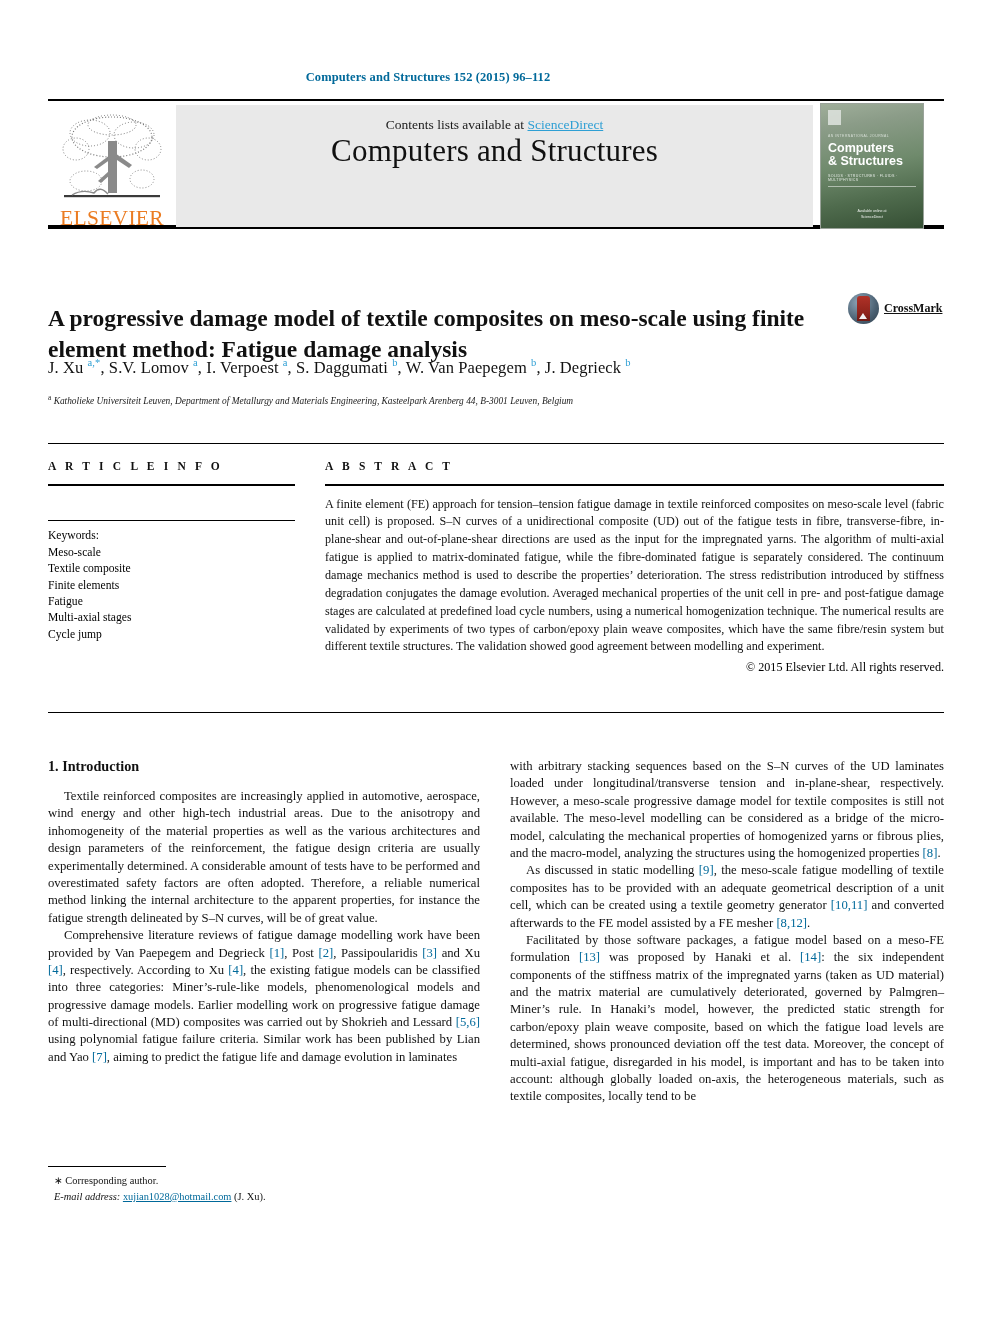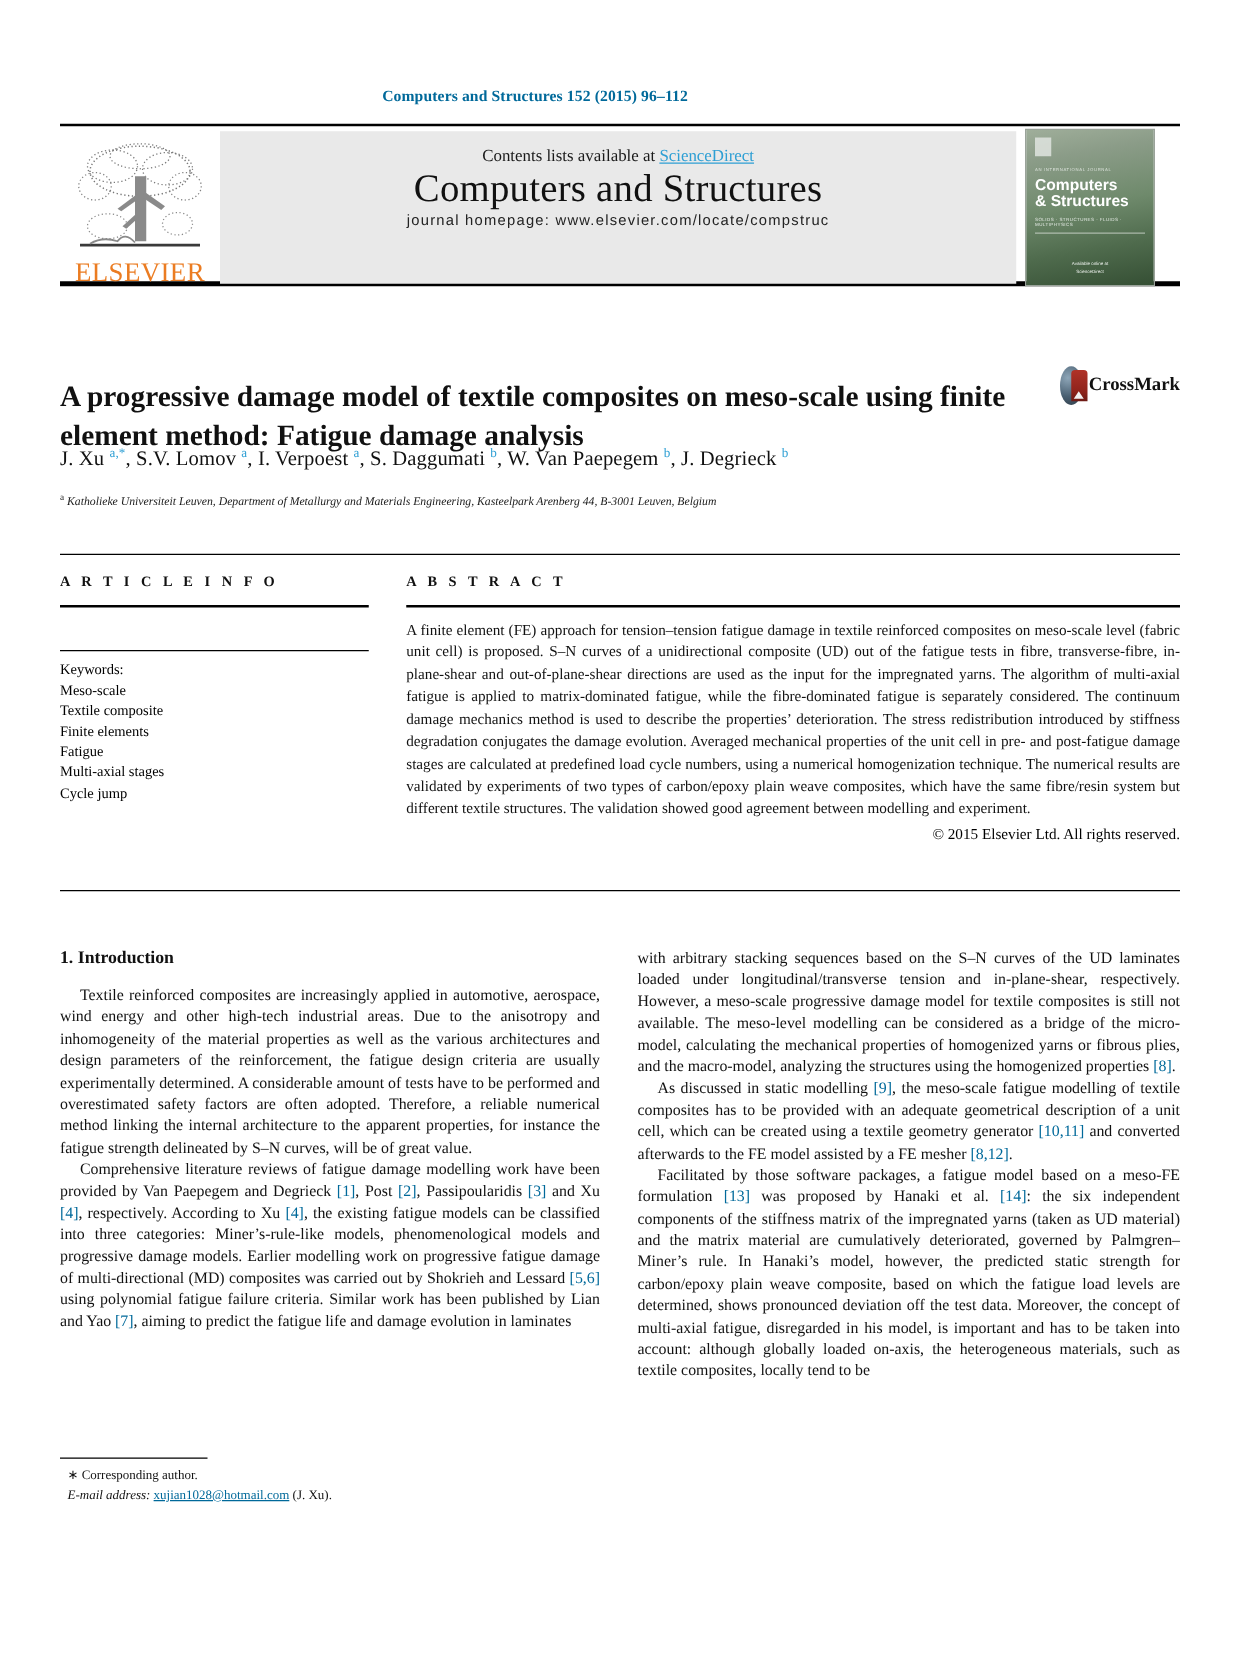--- a/index.html
+++ b/index.html
@@ -103,21 +103,21 @@
   .cm-badge::after {
     content:""; position:absolute; left:9px; top:3px; width:13px; height:25px;
     background: linear-gradient(180deg,#b03228,#8e231b 70%,#6d1a14);
     border-radius: 3px 3px 0 0;
   }
   .cm-badge::before {
     content:""; position:absolute; left:11px; top:20px; width:0; height:0; z-index:2;
     border-left: 4.5px solid transparent; border-right: 4.5px solid transparent;
     border-bottom: 6px solid #f2f2f2;
   }
-  .cm-text { font-family:"Liberation Serif", serif; font-weight: bold; font-size: 15px; color:#111; }
+  .cm-text { font-family:"Liberation Serif", serif; font-weight: bold; font-size: 12px; color:#111;text-decoration:underline; }
 
   .authors {
     position: absolute; left: 48px; top: 357px; width: 890px;
     font-size: 16.5px; color: #111; letter-spacing: .1px;
   }
   .authors sup { font-size: 10.5px; color: #2e9fd4; vertical-align: super; }
   .affil {
     position: absolute; left: 48px; top: 392px; width: 890px;
     font-size: 9.4px; font-style: italic; line-height: 1.55; color: #1a1a1a;
   }
@@ -209,21 +209,20 @@
         </g>
       </svg>
       <div class="elsevier-word">ELSEVIER</div>
     </div>
 
     <div class="sd-band">
       <div class="sd-contents">
         <span>Contents lists available at </span><a class="sd-link" href="#">ScienceDirect</a>
       </div>
       <div class="journal-name">Computers and Structures</div>
-      <div class="homepage">journal homepage: www.elsevier.com/locate/compstruc</div>
     </div>
 
     <div class="cover-thumb">
       <div class="cover-inner">
         <div class="cover-elsblock"></div>
         <div class="cover-micro">AN INTERNATIONAL JOURNAL</div>
         <div class="cover-title">
           <div>Computers</div>
           <div>&amp; Structures</div>
         </div>

